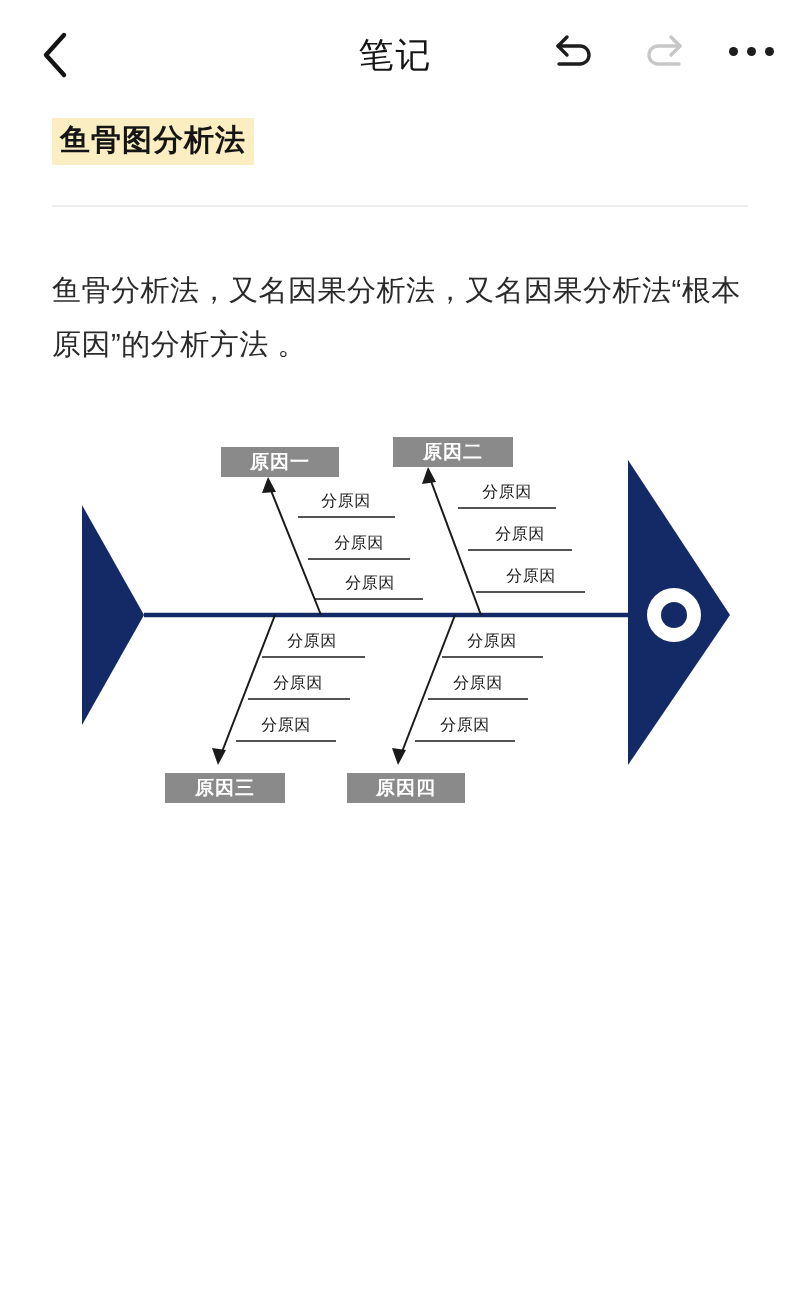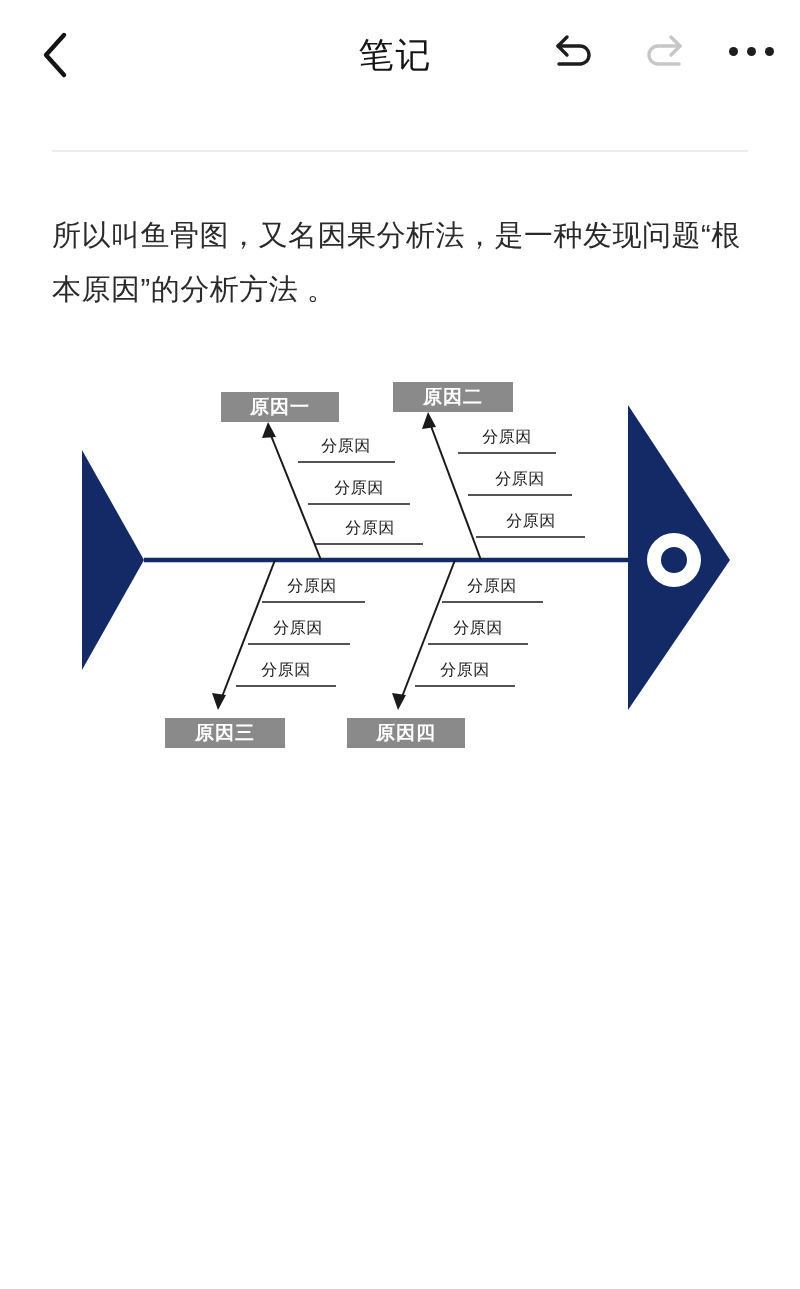--- a/index.html
+++ b/index.html
@@ -174,24 +174,27 @@
           <i></i>
           <i></i>
       </span>
     </div>
 
   </div>
 </div>
 
 <div class="content">
 
+  <div class="note-title-wrap">
+    <span class="note-title">鱼骨图分析法</span>
+  </div>
 
   <div class="divider"></div>
 
-  <p class="para para-top">所以叫鱼骨图，又名因果分析法，是一种发现问题“根本原因”的分析方法 。</p>
+  <p class="para para-top">鱼骨分析法，又名因果分析法，又名因果分析法“根本原因”的分析方法 。</p>
 
   <div class="diagram-wrap">
     <svg class="fishbone" width="740" height="420" viewBox="0 0 740 420">
 
       <polygon points="42,98 42,318 104,208" fill="#132a66"></polygon>
 
       <line class="spine" x1="104" y1="208" x2="588" y2="208"></line>
 
       <polygon points="588,53 588,358 690,208" fill="#132a66"></polygon>
       <circle cx="634" cy="208" r="27" fill="#ffffff"></circle>

